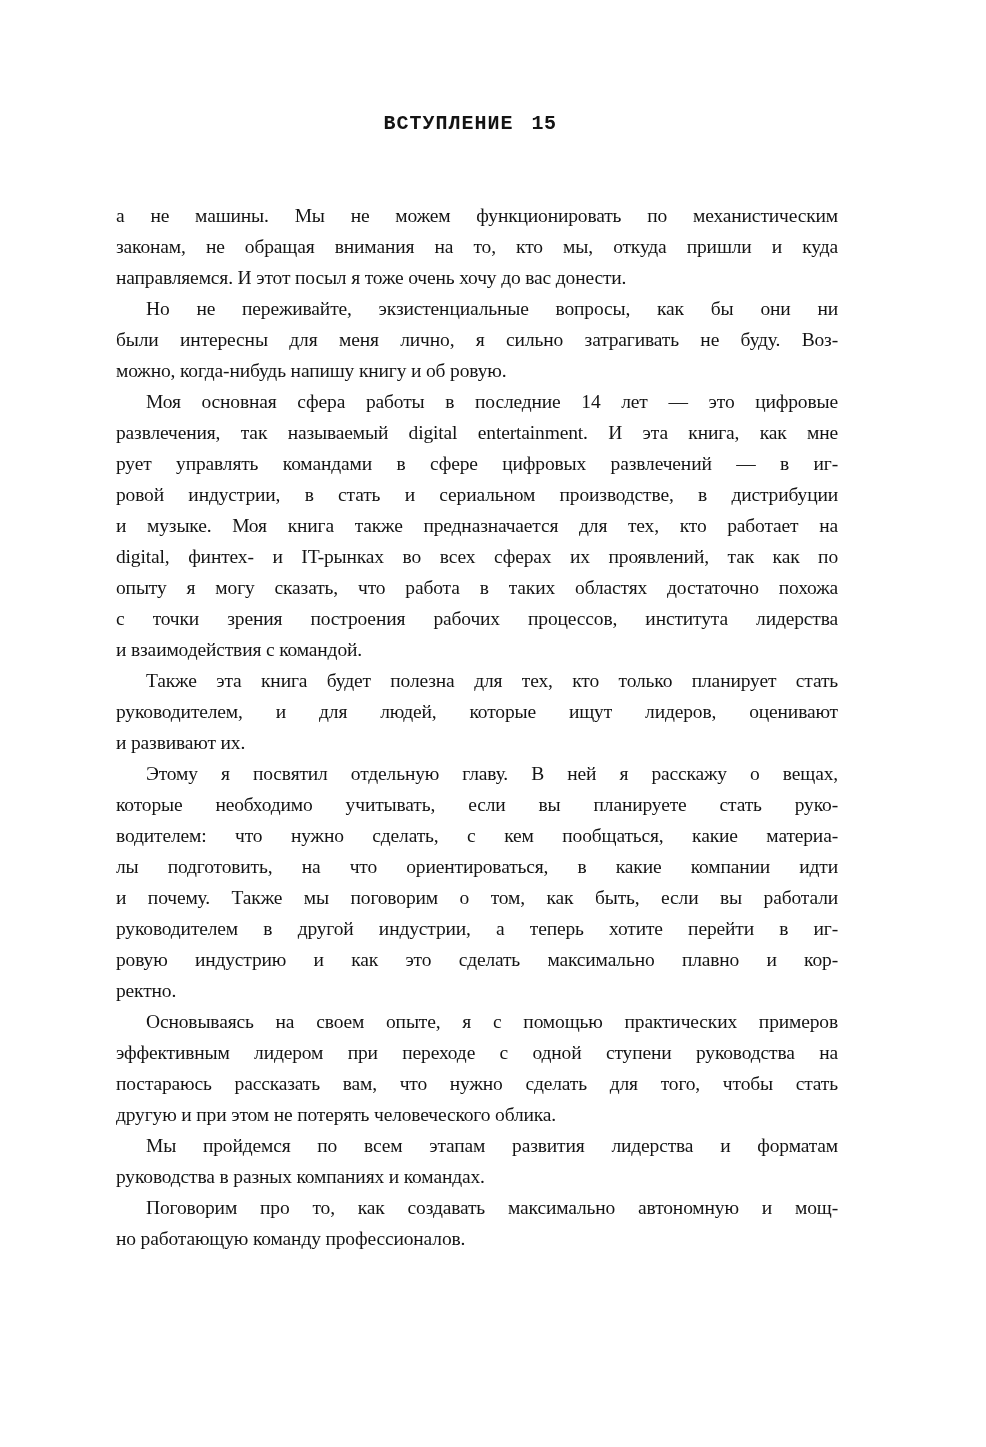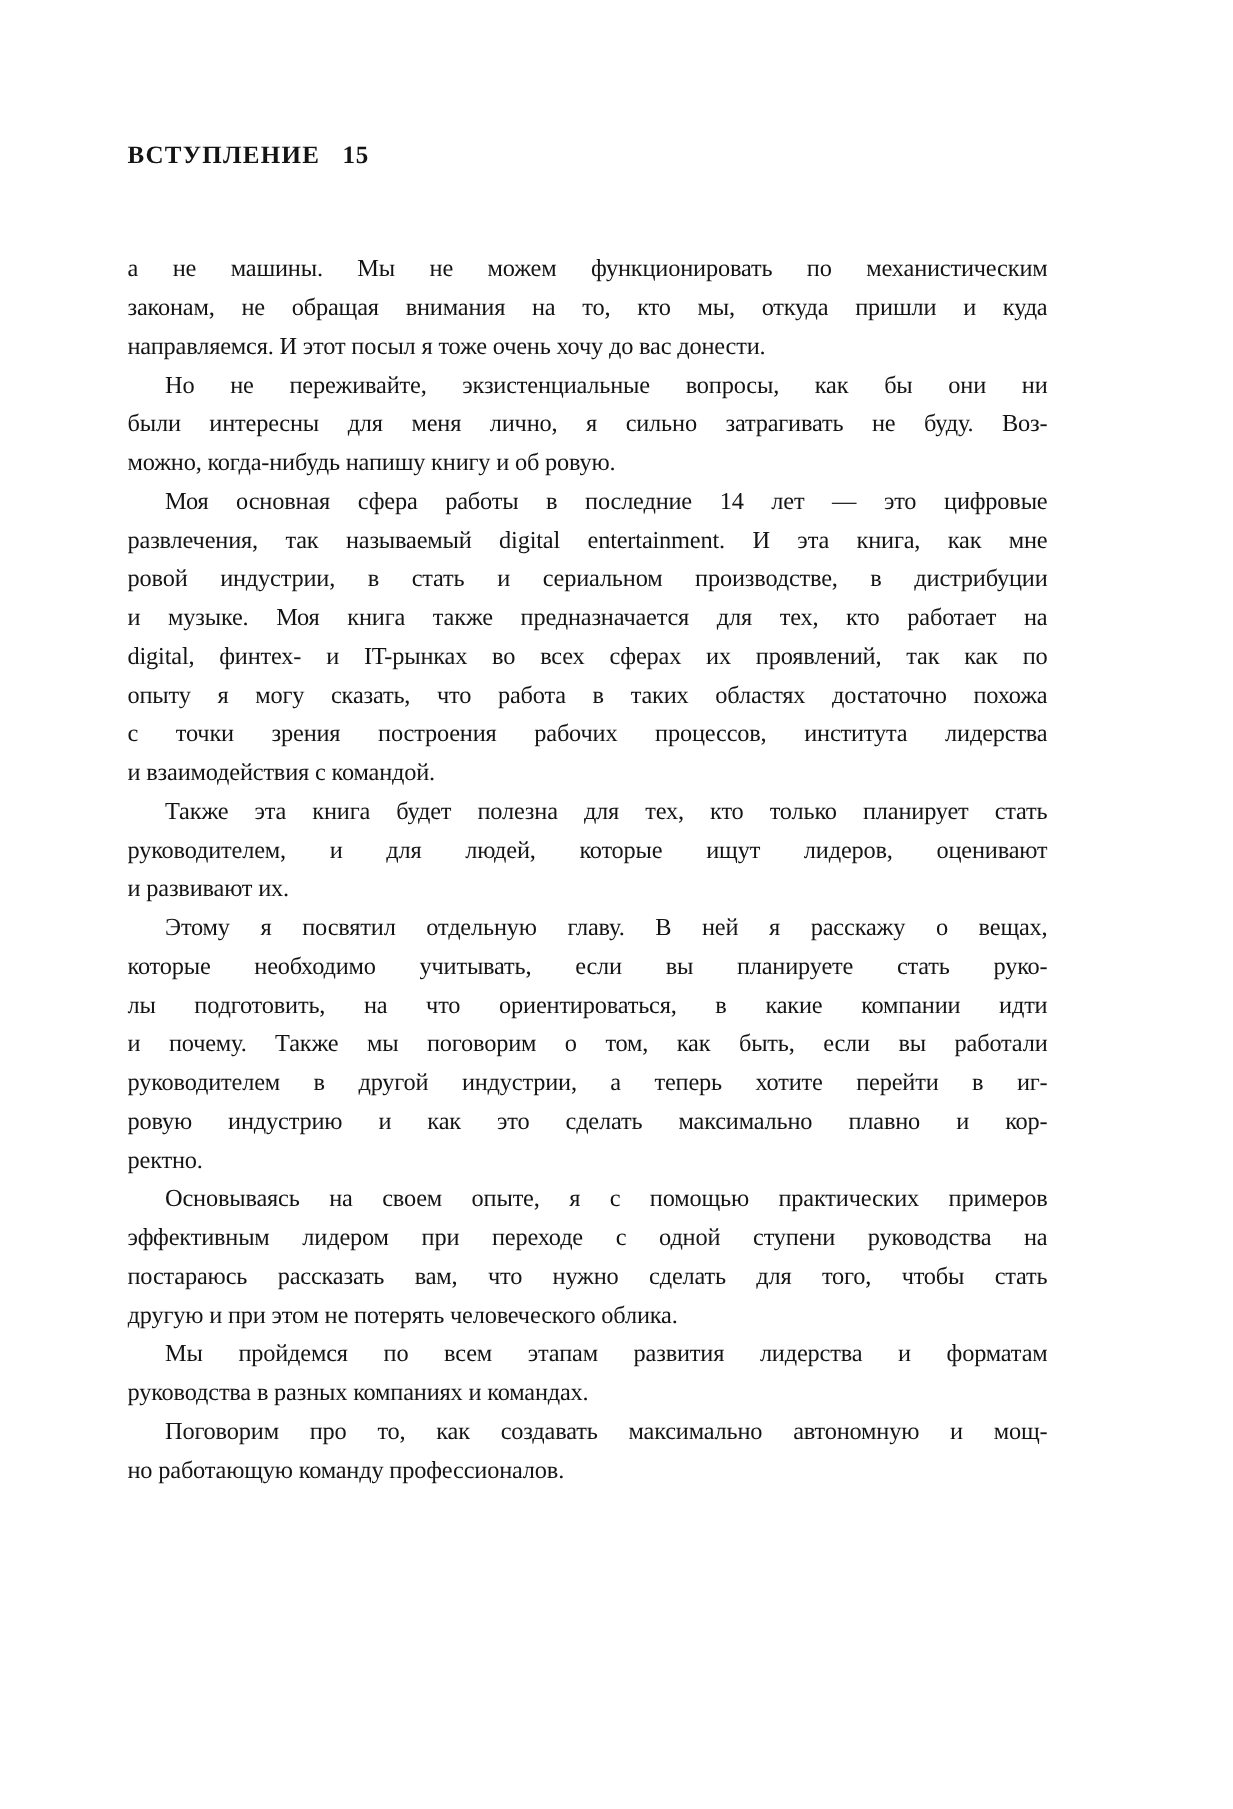--- a/index.html
+++ b/index.html
@@ -17,22 +17,22 @@
     font-family: "Liberation Serif", "DejaVu Serif", serif;
     color: #141414;
   }
 
   
   .running-head {
     position: absolute;
     top: 113px;
     left: 102px;
     width: 736px;
-    text-align: left;
-    font-family: Liberation Serif, serif;
+    text-align: center;
+    font-family: Liberation Mono, monospace;
     font-weight: bold;
     font-size: 20px;
     line-height: 22px;
     letter-spacing: 1px;
     color: #141414;
     white-space: nowrap;
   }
 
   .running-head .page-number {
     display: inline-block;
@@ -53,20 +53,21 @@
 
   .paragraph { margin: 0; }
 
   .line {
     height: 31px;
     line-height: 31px;
     white-space: normal;
     text-align: justify;
     text-align-last: justify;
     overflow: hidden;
+    margin-left: 14px;
   }
 
   .line.last {
     text-align-last: left;
   }
 
   .paragraph.indented .line.first {
     text-indent: 30px;
   }
 </style>
@@ -86,35 +87,37 @@
         <div class="line last">направляемся. И этот посыл я тоже очень хочу до вас донести.</div>
       </div>
       <div class="paragraph indented">
         <div class="line first">Но не переживайте, экзистенциальные вопросы, как бы они ни</div>
         <div class="line">были интересны для меня лично, я сильно затрагивать не буду. Воз-</div>
         <div class="line last">можно, когда-нибудь напишу книгу и об ровую.</div>
       </div>
       <div class="paragraph indented">
         <div class="line first">Моя основная сфера работы в последние 14 лет — это цифровые</div>
         <div class="line">развлечения, так называемый digital entertainment. И эта книга, как мне</div>
+        <div class="line">рует управлять командами в сфере цифровых развлечений — в иг-</div>
         <div class="line">ровой индустрии, в стать и сериальном производстве, в дистрибуции</div>
         <div class="line">и музыке. Моя книга также предназначается для тех, кто работает на</div>
         <div class="line">digital, финтех- и IT-рынках во всех сферах их проявлений, так как по</div>
         <div class="line">опыту я могу сказать, что работа в таких областях достаточно похожа</div>
         <div class="line">с точки зрения построения рабочих процессов, института лидерства</div>
         <div class="line last">и взаимодействия с командой.</div>
       </div>
       <div class="paragraph indented">
         <div class="line first">Также эта книга будет полезна для тех, кто только планирует стать</div>
         <div class="line">руководителем, и для людей, которые ищут лидеров, оценивают</div>
         <div class="line last">и развивают их.</div>
       </div>
       <div class="paragraph indented">
         <div class="line first">Этому я посвятил отдельную главу. В ней я расскажу о вещах,</div>
         <div class="line">которые необходимо учитывать, если вы планируете стать руко-</div>
+        <div class="line">водителем: что нужно сделать, с кем пообщаться, какие материа-</div>
         <div class="line">лы подготовить, на что ориентироваться, в какие компании идти</div>
         <div class="line">и почему. Также мы поговорим о том, как быть, если вы работали</div>
         <div class="line">руководителем в другой индустрии, а теперь хотите перейти в иг-</div>
         <div class="line">ровую индустрию и как это сделать максимально плавно и кор-</div>
         <div class="line last">ректно.</div>
       </div>
       <div class="paragraph indented">
         <div class="line first">Основываясь на своем опыте, я с помощью практических примеров</div>
         <div class="line">эффективным лидером при переходе с одной ступени руководства на</div>
         <div class="line">постараюсь рассказать вам, что нужно сделать для того, чтобы стать</div>

